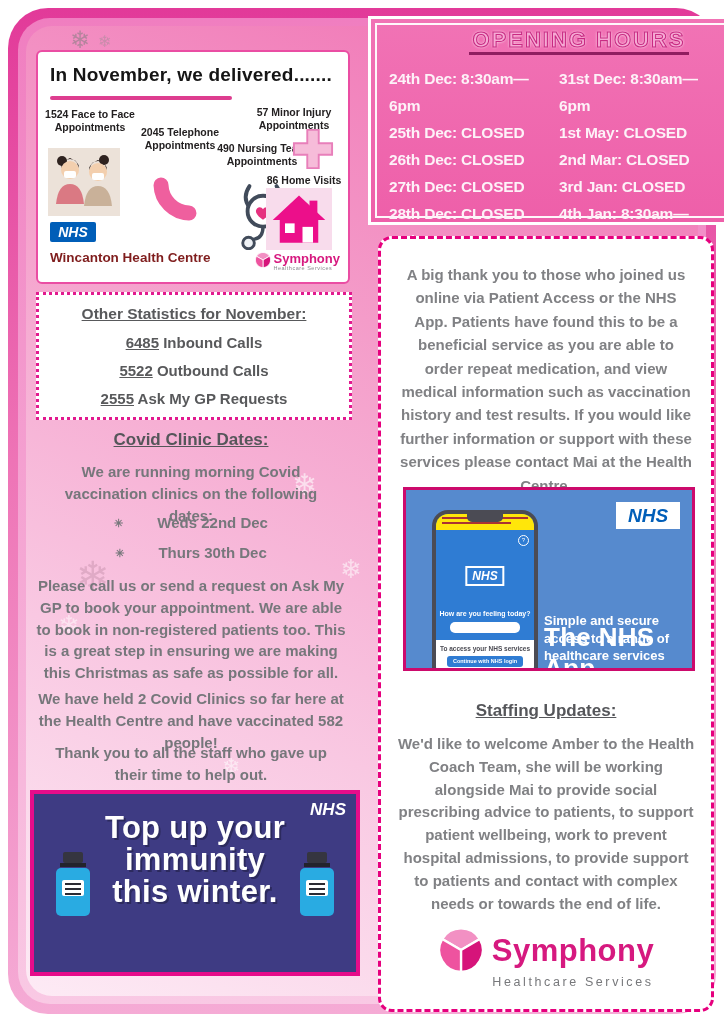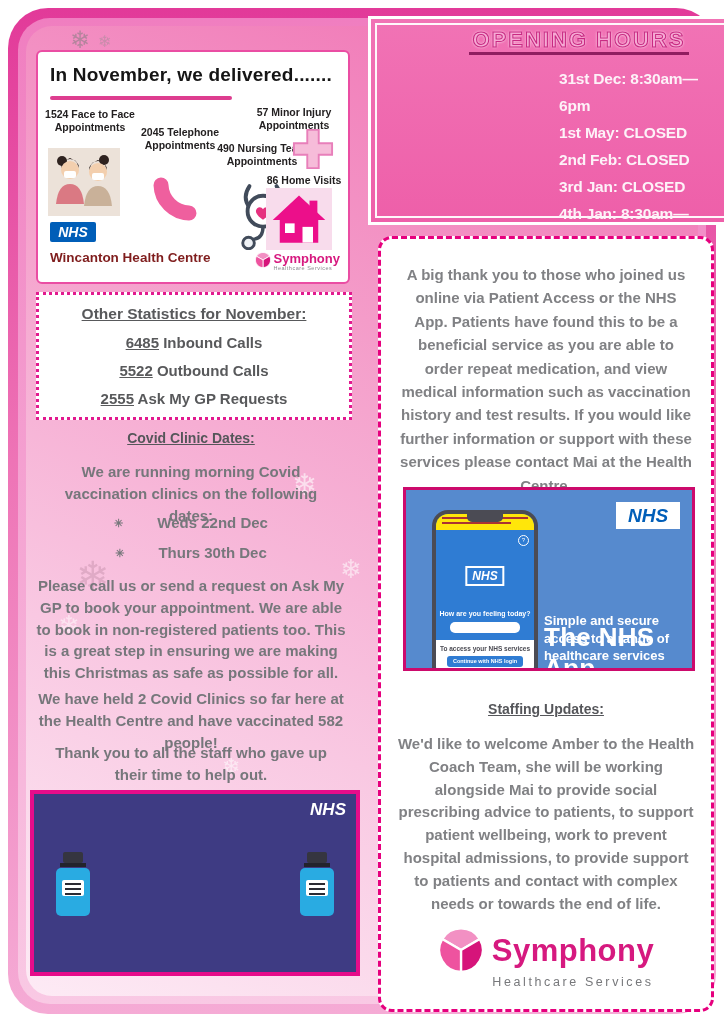--- a/index.html
+++ b/index.html
@@ -34,21 +34,21 @@
       -webkit-text-stroke:1.1px #c92a83;text-shadow:0 0 3px #fff,0 0 1px #fff;
       border-bottom:3px solid #8f1d60;display:inline-block;line-height:1.15;padding:0 3px;}
   .hours-col{font-size:15.5px;font-weight:bold;color:#fdf2f8;line-height:27px;letter-spacing:-.2px;}
   
   .ostats{left:36px;top:292px;width:310px;height:122px;background:#fff;border:3px dotted #e2198f;
           text-align:center;color:#58595b;}
   .ostats .t{margin-top:10px;font-size:15.5px;font-weight:bold;text-decoration:underline;}
   .ostats .row{margin-top:11px;font-size:15px;font-weight:bold;}
   .ostats .num{text-decoration:underline;}
   
-  .gray-h{font-size:14px;font-weight:bold;color:#55565a;text-decoration:underline;text-align:center;}
+  .gray-h{font-size:17px;font-weight:bold;color:#55565a;text-decoration:underline;text-align:center;}
   .gray-p{font-size:15px;font-weight:bold;color:#76777b;text-align:center;line-height:1.45;}
   .bullet-row{display:flex;justify-content:center;gap:34px;font-size:15px;font-weight:bold;color:#76777b;}
   .bullet-row .b{font-size:11px;padding-top:3px;}
   
   .banner{left:30px;top:790px;width:322px;height:178px;background:#3e3b83;border:4px solid #e60c8a;overflow:hidden;}
   .banner .nhs{position:absolute;right:10px;top:6px;color:#fff;font-style:italic;font-weight:bold;font-size:17px;}
   .headline{position:absolute;left:0;right:0;top:18px;text-align:center;color:#fff;font-weight:bold;
             font-size:31px;line-height:1.04;text-shadow:2px 2px 0 rgba(0,0,0,.28);letter-spacing:.3px;}
   .banner-foot{position:absolute;left:12px;right:12px;top:124px;color:#fff;font-size:9.5px;font-weight:bold;
                text-align:center;line-height:1.38;}
@@ -178,24 +178,32 @@
         <div class="sb">Healthcare Services</div>
       </div>
     </div>
   </div>
 
   <div class="abs hours">
     <div class="hours-inner"></div>
     <div class="abs hours-title">
       <span>OPENING HOURS</span>
     </div>
+    <div class="abs hours-col" style="left:18px;top:46px;width:168px;">
+      <div>24th Dec: 8:30am—6pm</div>
+      <div>25th Dec: CLOSED</div>
+      <div>26th Dec: CLOSED</div>
+      <div>27th Dec: CLOSED</div>
+      <div>28th Dec: CLOSED</div>
+      <div>29th Dec: 8:30am—6pm</div>
+    </div>
     <div class="abs hours-col" style="left:188px;top:46px;width:152px;">
       <div>31st Dec: 8:30am—6pm</div>
       <div>1st May: CLOSED</div>
-      <div>2nd Feb: CLOSED</div>
+      <div>2nd Mar: CLOSED</div>
       <div>3rd Jan: CLOSED</div>
       <div>4th Jan: 8:30am—6pm</div>
       <div>5th Jan: 8:30am—6pm</div>
     </div>
   </div>
 
   <div class="abs ostats">
     <div class="t">Other Statistics for November:</div>
     <div class="row">
       <span class="num">6485</span>
@@ -220,20 +228,25 @@
   <div class="abs bullet-row" style="left:41px;top:544px;width:300px;">
     <span class="b">✳</span>
     <span>Thurs 30th Dec</span>
   </div>
   <div class="abs gray-p" style="left:33px;top:575px;width:316px;">Please call us  or send a request on Ask My GP to book your appointment. We are able to book in non-registered patients too. This is a great step in ensuring we are making this Christmas as safe as possible for all.</div>
   <div class="abs gray-p" style="left:33px;top:688px;width:316px;">We have held 2 Covid Clinics so far here at the Health Centre and have vaccinated 582 people!</div>
   <div class="abs gray-p" style="left:41px;top:742px;width:300px;">Thank you to all the staff who gave up their time to help out.</div>
 
   <div class="abs banner">
     <div class="nhs">NHS</div>
+    <div class="headline">
+      <div>Top up your</div>
+      <div>immunity</div>
+      <div>this winter.</div>
+    </div>
     <div class="vial" style="left:22px;top:58px;">
       <div class="cap"></div>
         <div class="neck"></div>
       <div class="bodyy">
           <div class="label">
             <i></i>
             <i></i>
             <i></i>
           </div>
         </div>

